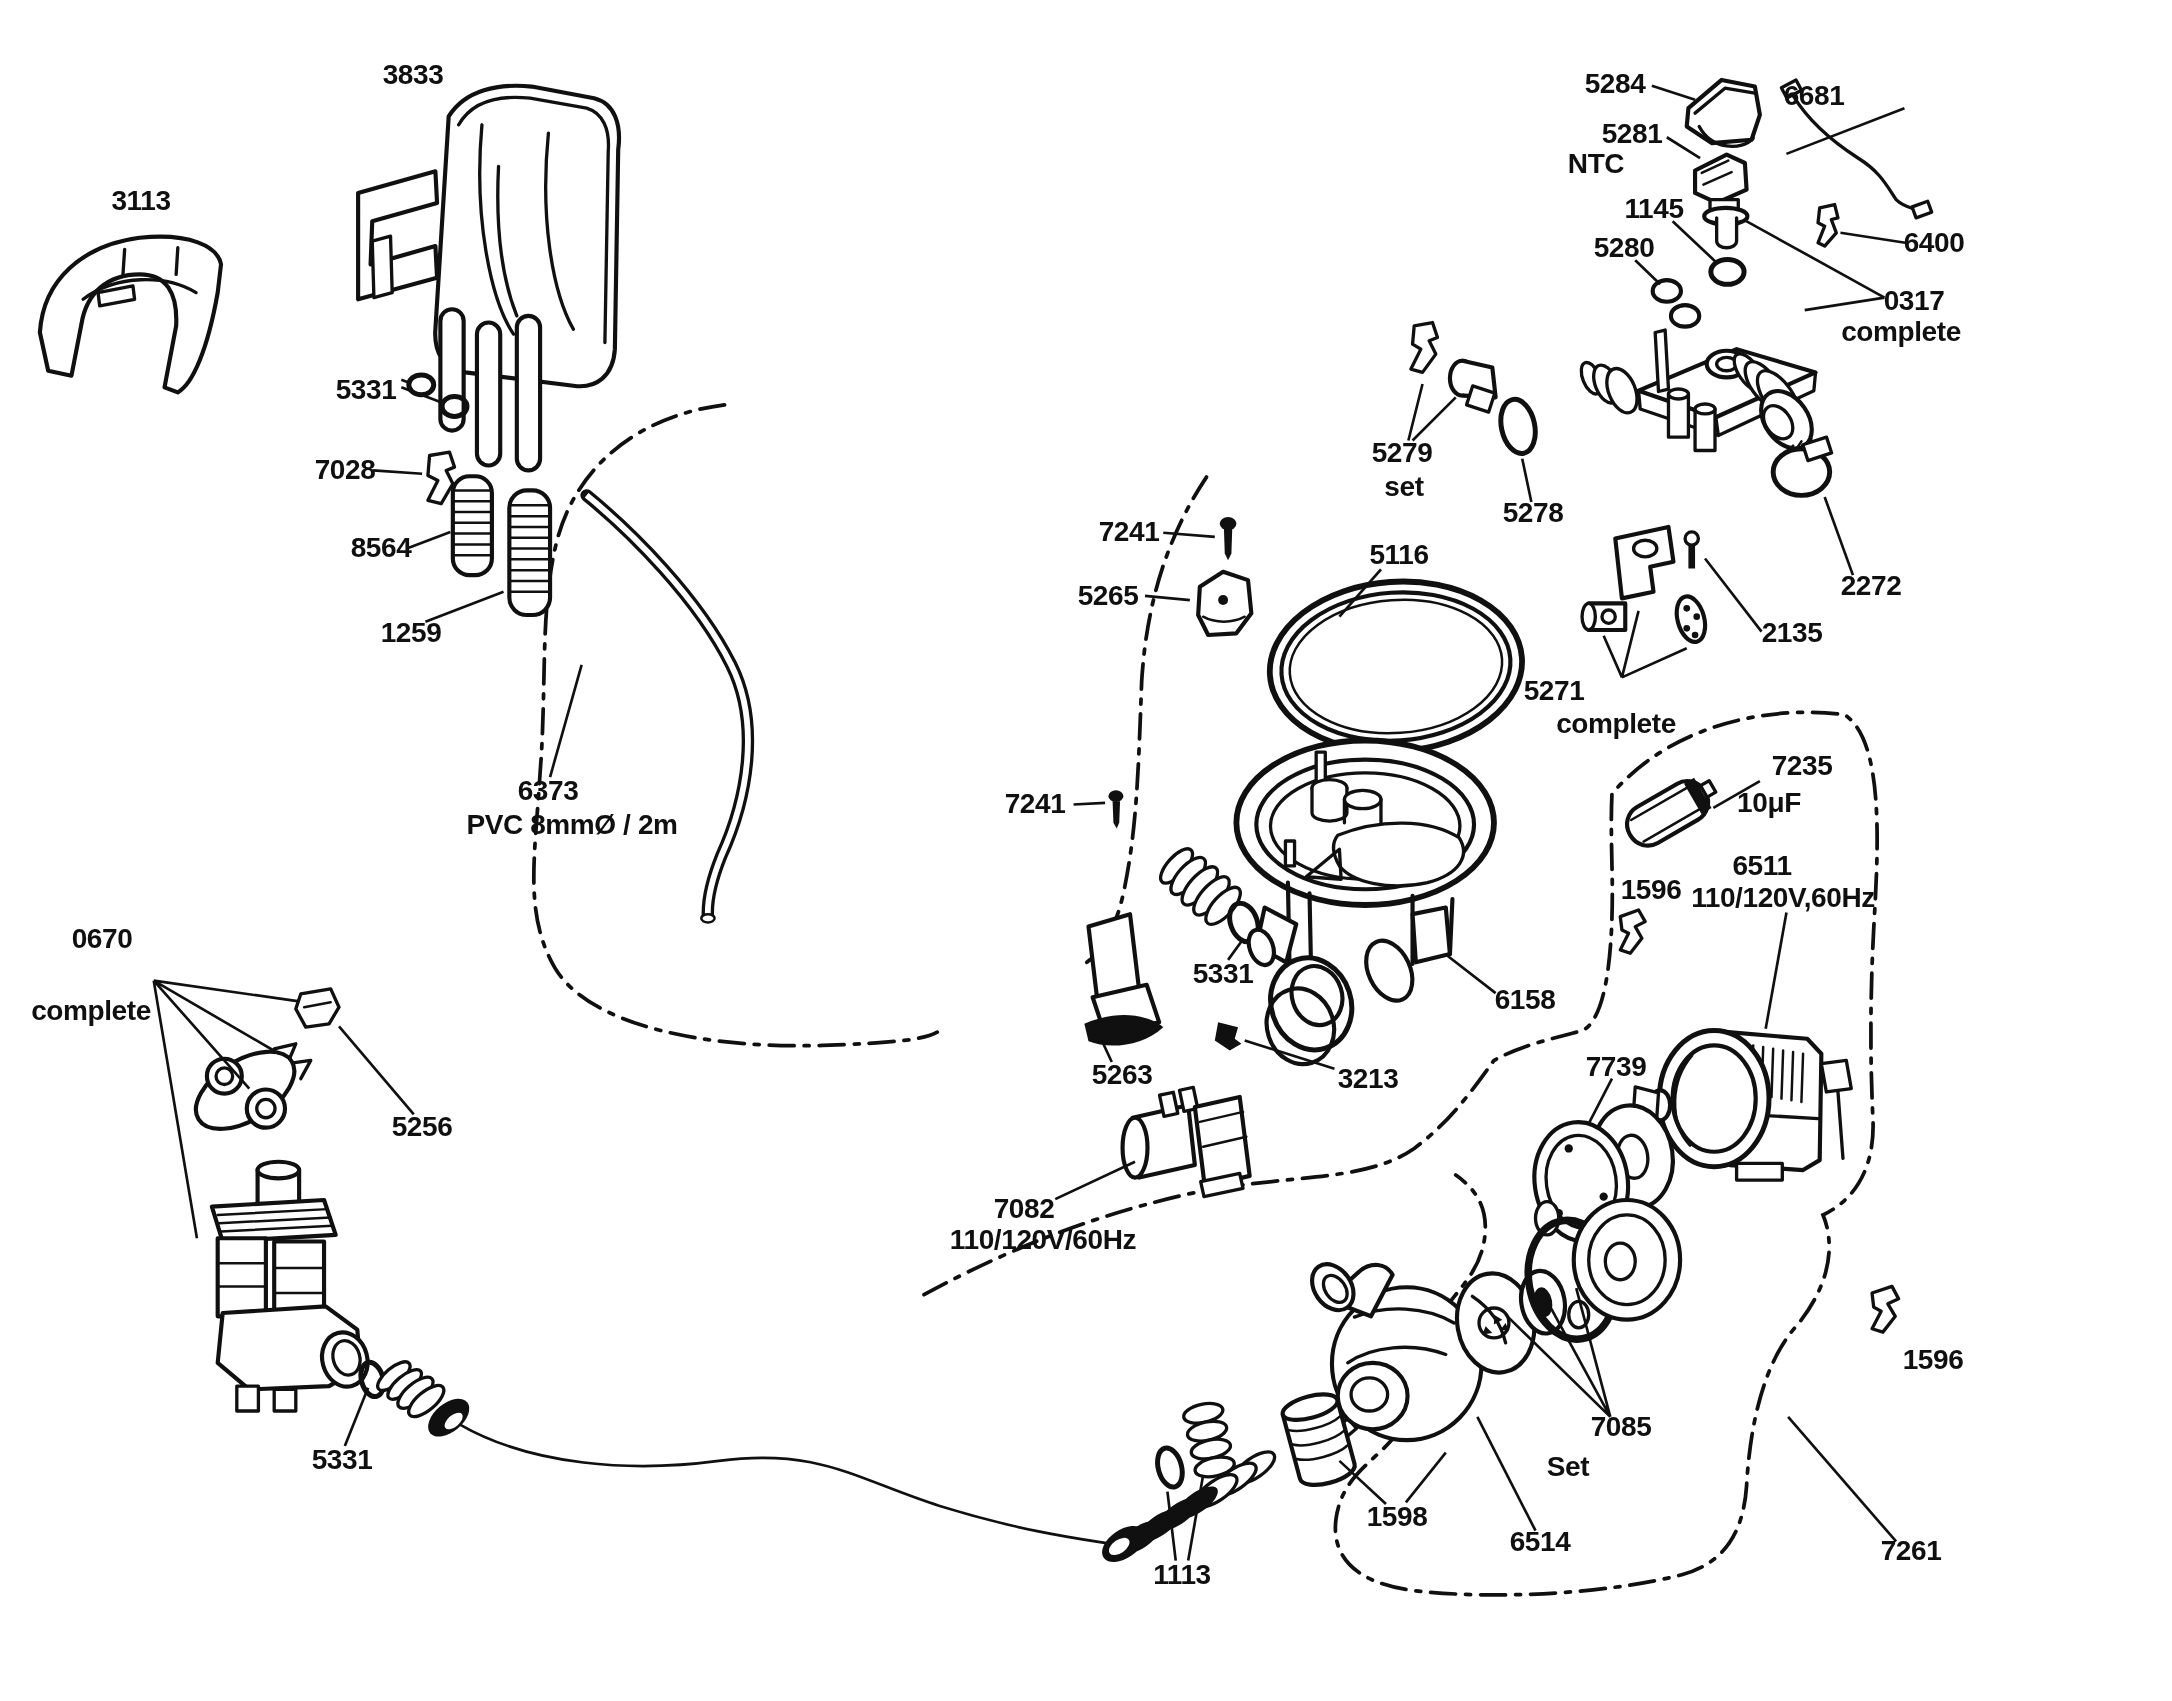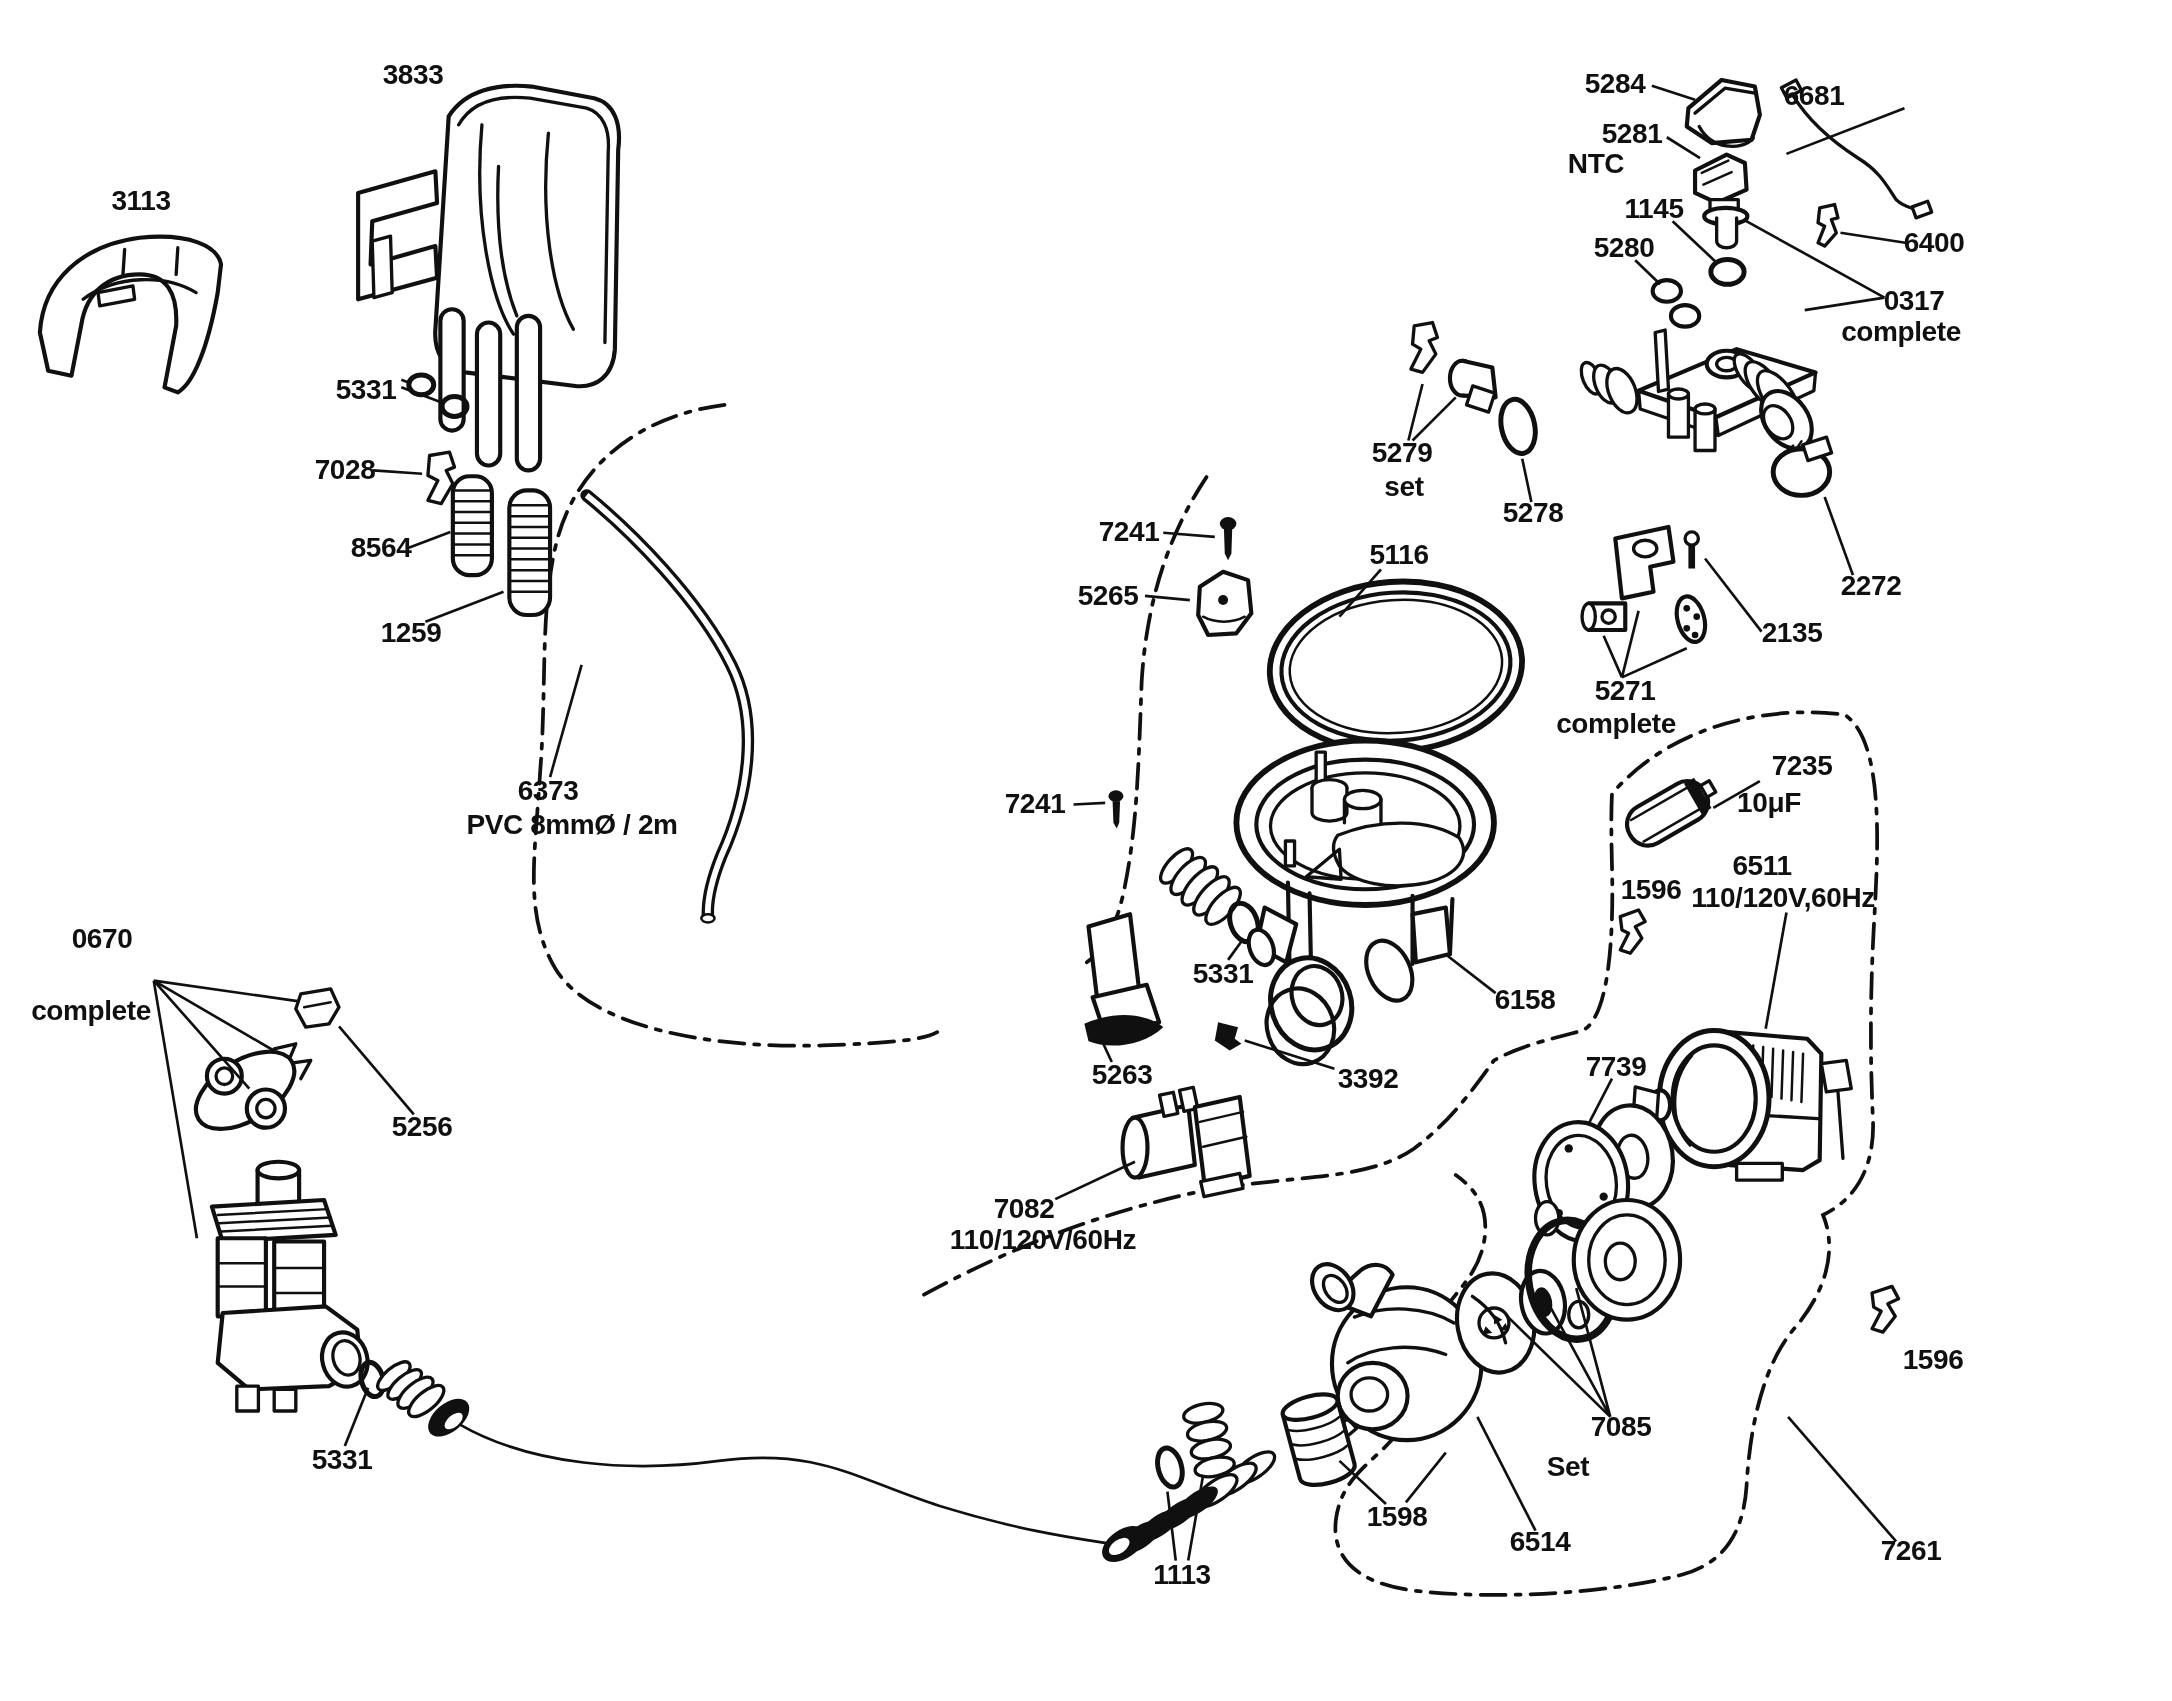--- a/index.html
+++ b/index.html
@@ -410,38 +410,38 @@
   <div class="lbl" style="left:102px;top:939px">0670</div>
   <div class="lbl" style="left:91px;top:1011px">complete</div>
   <div class="lbl" style="left:422px;top:1127px">5256</div>
   <div class="lbl" style="left:342px;top:1460px">5331</div>
   <div class="lbl" style="left:1129px;top:532px">7241</div>
   <div class="lbl" style="left:1108px;top:596px">5265</div>
   <div class="lbl" style="left:1399px;top:555px">5116</div>
   <div class="lbl" style="left:1035px;top:804px">7241</div>
   <div class="lbl" style="left:1223px;top:974px">5331</div>
   <div class="lbl" style="left:1122px;top:1075px">5263</div>
-  <div class="lbl" style="left:1368px;top:1079px">3392</div>
+  <div class="lbl" style="left:1368px;top:1079px">3213</div>
   <div class="lbl" style="left:1024px;top:1209px">7082</div>
   <div class="lbl" style="left:1043px;top:1240px">110/120V/60Hz</div>
   <div class="lbl" style="left:1615px;top:84px">5284</div>
   <div class="lbl" style="left:1632px;top:134px">5281</div>
   <div class="lbl" style="left:1596px;top:164px">NTC</div>
   <div class="lbl" style="left:1654px;top:209px">1145</div>
   <div class="lbl" style="left:1624px;top:248px">5280</div>
   <div class="lbl" style="left:1814px;top:96px">6681</div>
   <div class="lbl" style="left:1934px;top:243px">6400</div>
   <div class="lbl" style="left:1914px;top:301px">0317</div>
   <div class="lbl" style="left:1901px;top:332px">complete</div>
   <div class="lbl" style="left:1402px;top:453px">5279</div>
   <div class="lbl" style="left:1404px;top:487px">set</div>
   <div class="lbl" style="left:1533px;top:513px">5278</div>
   <div class="lbl" style="left:1871px;top:586px">2272</div>
   <div class="lbl" style="left:1792px;top:633px">2135</div>
-  <div class="lbl" style="left:1625px;top:691px">5271</div>
+  <div class="lbl" style="left:1554px;top:691px">5271</div>
   <div class="lbl" style="left:1616px;top:724px">complete</div>
   <div class="lbl" style="left:1802px;top:766px">7235</div>
   <div class="lbl" style="left:1769px;top:803px">10μF</div>
   <div class="lbl" style="left:1651px;top:890px">1596</div>
   <div class="lbl" style="left:1762px;top:866px">6511</div>
   <div class="lbl" style="left:1783px;top:898px">110/120V,60Hz</div>
   <div class="lbl" style="left:1525px;top:1000px">6158</div>
   <div class="lbl" style="left:1616px;top:1067px">7739</div>
   <div class="lbl" style="left:1933px;top:1360px">1596</div>
   <div class="lbl" style="left:1621px;top:1427px">7085</div>

